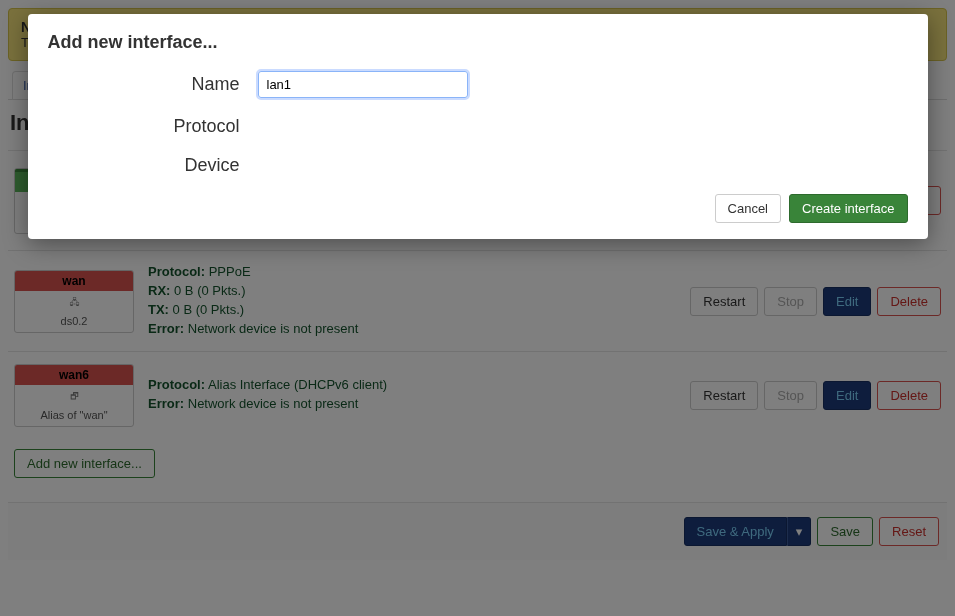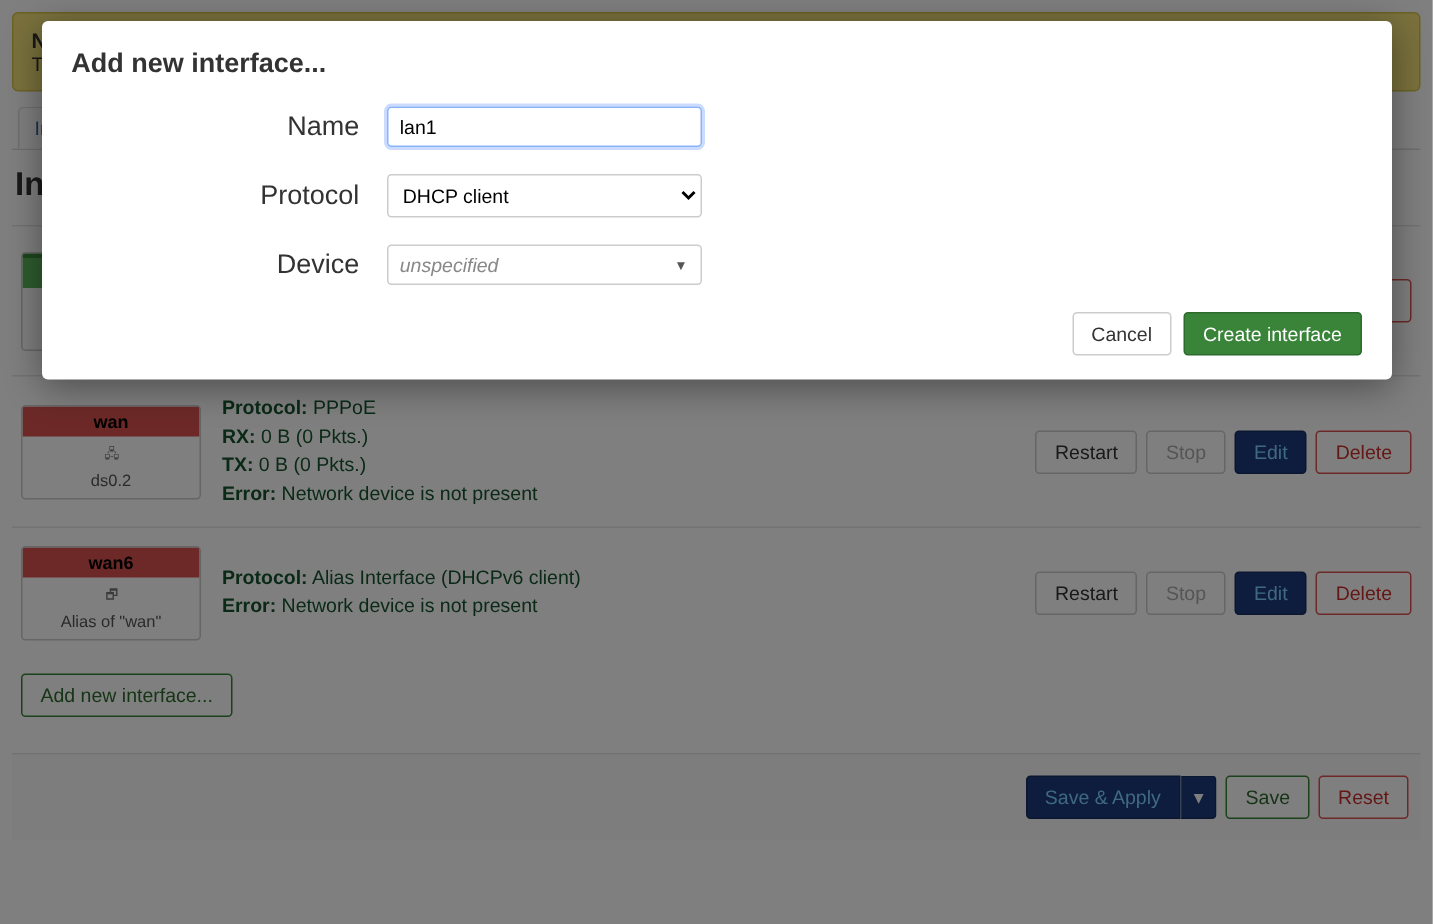--- a/index.html
+++ b/index.html
@@ -263,35 +263,24 @@
 
     <div class="form-row">
       <div class="lbl">Name</div>
       <div class="ctrl">
         <input class="text-input" type="text" value="lan1" style="">
       </div>
     </div>
 
     <div class="form-row">
       <div class="lbl">Protocol</div>
-      <div class="ctrl">
-        <select class="select-ctrl">
-          <option>DHCP client</option>
-        </select>
-      </div>
     </div>
 
     <div class="form-row">
       <div class="lbl">Device</div>
-      <div class="ctrl">
-        <div class="combo">
-          <span>unspecified</span>
-          <span class="caret">▼</span>
-        </div>
-      </div>
     </div>
 
     <div class="modal-actions">
       <button class="btn">Cancel</button>
       <button class="btn green">Create interface</button>
     </div>
   </div>
 </div>
 
 </body></html>

